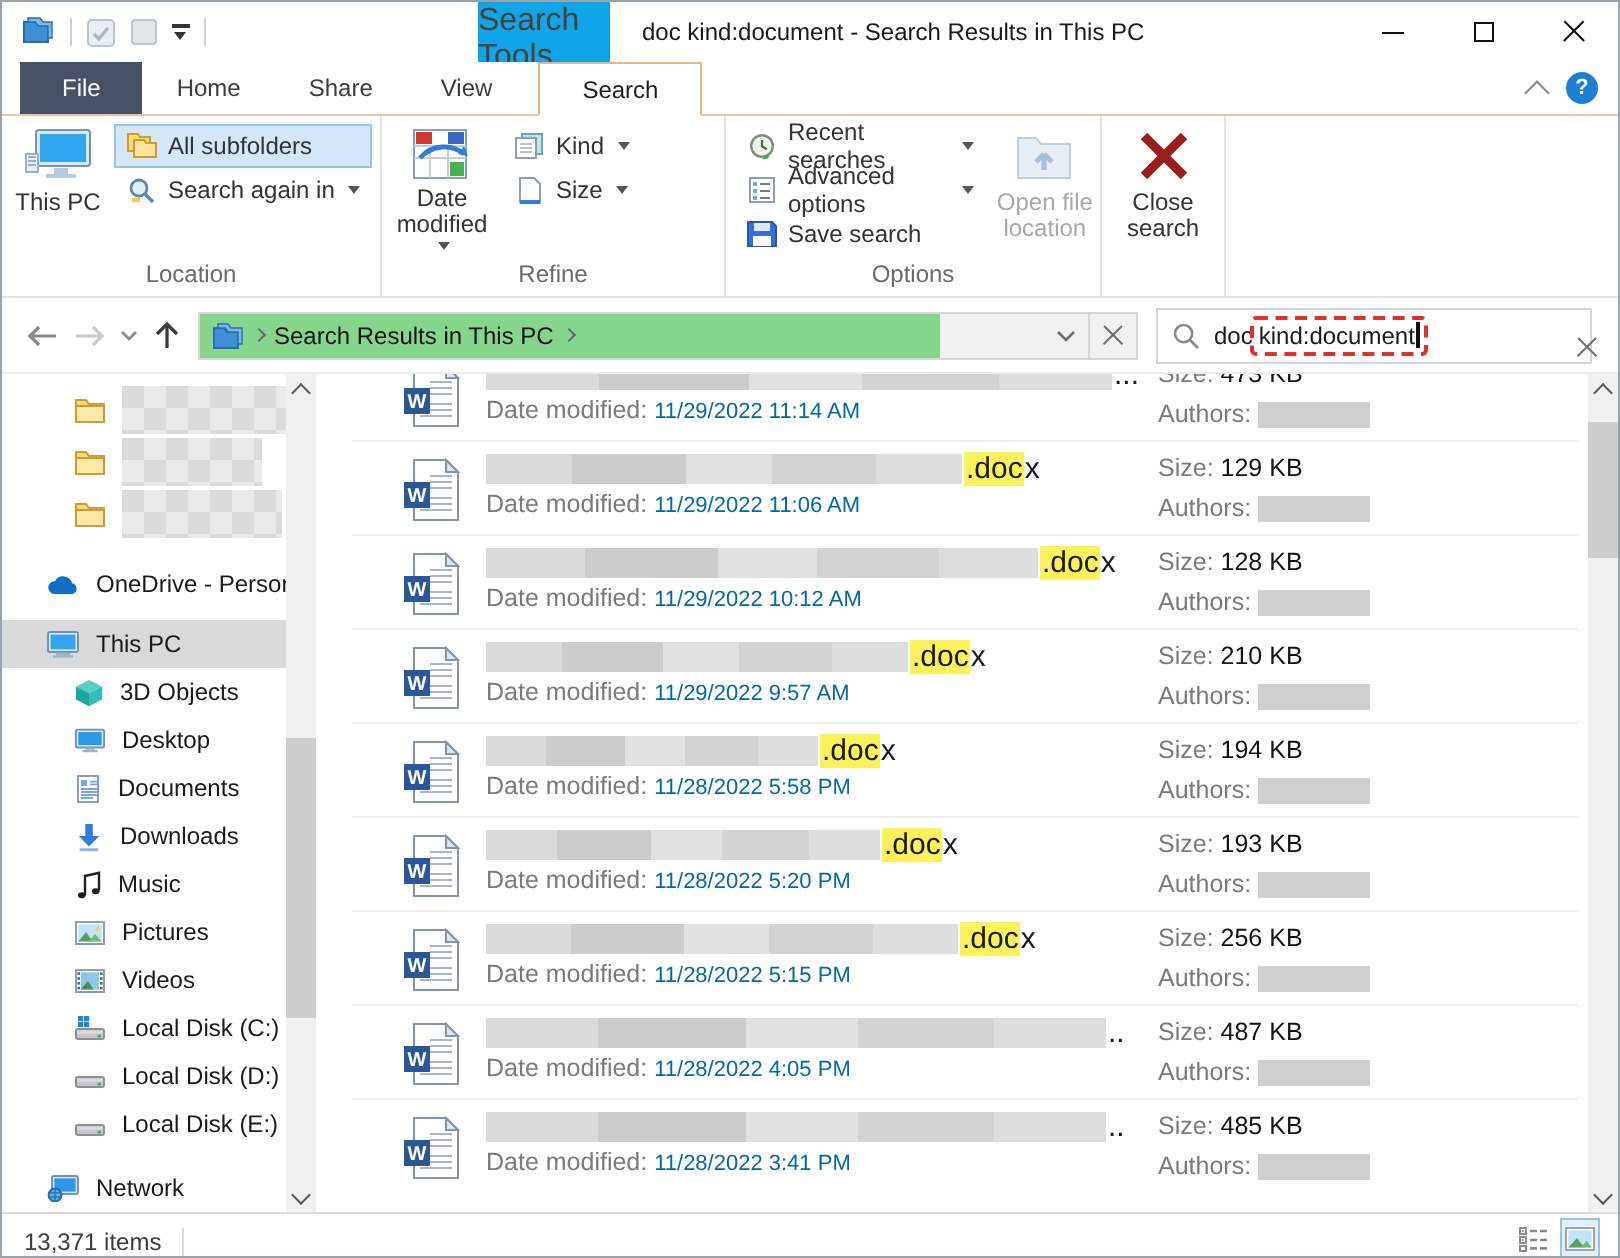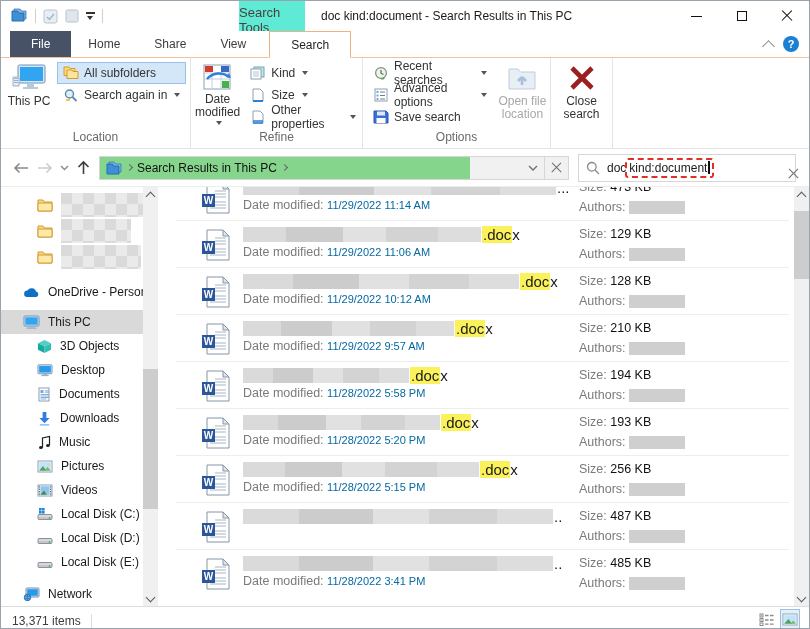--- a/index.html
+++ b/index.html
@@ -7,21 +7,21 @@
   .window{width:810px;height:629px;background:#fff;border:1px solid #99a3ad;position:relative;overflow:hidden;
           display:flex;flex-direction:column;font-family:"Liberation Sans",sans-serif;color:#1a1a1a}
 
   
   .titlebar{height:30px;flex:0 0 30px;display:flex;align-items:center;position:relative;background:#fff}
   .qat{display:flex;align-items:center;gap:7px;padding-left:9px}
   .qat-sep{width:1px;height:14px;background:#cfcfcf}
   .qat-chev{width:9px;height:8px;position:relative}
   .qat-chev::before{content:"";position:absolute;left:0;top:0;width:9px;height:2px;background:#333}
   .qat-chev::after{content:"";position:absolute;left:1px;top:4px;border-left:3.5px solid transparent;border-right:3.5px solid transparent;border-top:4px solid #333}
-  .ctx-tab{position:absolute;left:238px;top:0;height:38px;width:66px;background:#5eead4;display:flex;align-items:center;justify-content:center;font-size:13px;color:#4a3category8;color:#49423a}
+  .ctx-tab{position:absolute;left:238px;top:0;height:38px;width:66px;background:#0ea5e9;display:flex;align-items:center;justify-content:center;font-size:16px;color:#4a3category8;color:#49423a}
   .title-text{position:absolute;left:320px;top:8px;font-size:12px;white-space:nowrap}
   .win-controls{margin-left:auto;display:flex;height:100%}
   .win-btn{width:45px;height:100%;display:flex;align-items:center;justify-content:center}
   .glyph-min{width:11px;height:1px;background:#111}
   .glyph-max{width:10px;height:10px;border:1px solid #111}
   .glyph-close{position:relative;width:12px;height:12px}
   .glyph-close::before,.glyph-close::after{content:"";position:absolute;left:-1px;top:5px;width:14px;height:1.4px;background:#111}
   .glyph-close::before{transform:rotate(45deg)}.glyph-close::after{transform:rotate(-45deg)}
 
   
@@ -237,30 +237,20 @@
           <div class="smallbtn">
             <span>
               <svg width="16" height="14" viewBox="0 0 16 14">
                   <path d="M3 1h7l3 3v9H3z" fill="#fff" stroke="#8aa0b6"></path>
                   <path d="M3 13h10" stroke="#2e7fd6" stroke-width="2"></path>
                 </svg>
             </span>
             <span>Size</span>
             <span class="caret"></span>
           </div>
-          <div class="smallbtn">
-            <span>
-              <svg width="16" height="14" viewBox="0 0 16 14">
-                  <path d="M3 1h7l3 3v9H3z" fill="#fff" stroke="#8aa0b6"></path>
-                  <path d="M3 11h10M3 13h10" stroke="#2e7fd6" stroke-width="1.4"></path>
-                </svg>
-            </span>
-            <span>Other properties</span>
-            <span class="caret"></span>
-          </div>
         </div>
       </div>
       <div class="rg-label">Refine</div>
     </div>
 
     <div class="rgroup" style="width:188px">
       <div class="rg-body">
         <div class="stack" style="padding-left:4px">
           <div class="smallbtn">
             <span>
@@ -737,20 +727,21 @@
                 <path d="M22 1l6 6h-6z" fill="#dce6f1" stroke="#8495a8"></path>
                 <path d="M14 9h11M14 12h11M14 15h11M9 20h16M9 23h16M9 26h16" stroke="#a9b6c4" stroke-width="1.1"></path>
                 <rect x="1" y="12" width="13" height="13" fill="#2b579a"></rect>
                 <text x="7.5" y="22" text-anchor="middle" font-family="Liberation Sans, sans-serif" font-size="10" font-weight="bold" fill="#fff">W</text>
               </svg>
     </span>
     <span class="fr-name">
       <span class="fr-blur" style="width: 310px;"></span>
       <span class="fr-ext"><span>..</span></span>
     </span>
+    <span class="fr-date"><span>Date modified:</span> <b>11/28/2022 4:05 PM</b></span>
     <span class="fr-meta">
       <span><span>Size:</span> <b>487 KB</b></span><br>
       <span><span>Authors:</span><span class="authors-blur"></span></span>
     </span>
   </div>
 
   <div class="file-row">
     <span class="fr-icon">
       <svg width="30" height="32" viewBox="0 0 30 32">
                 <path d="M6 1h16l6 6v24H6z" fill="#fff" stroke="#8495a8"></path>

